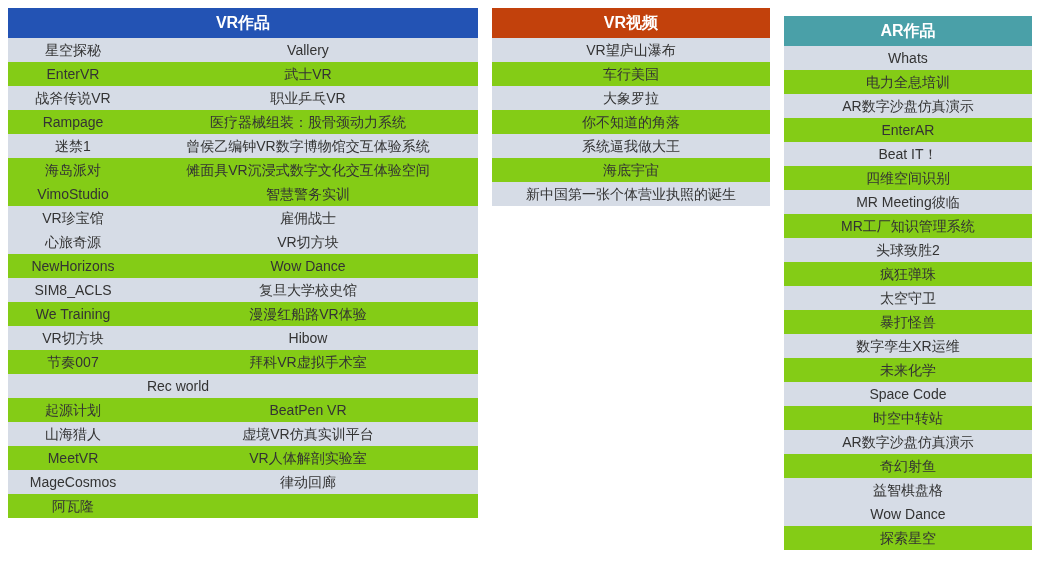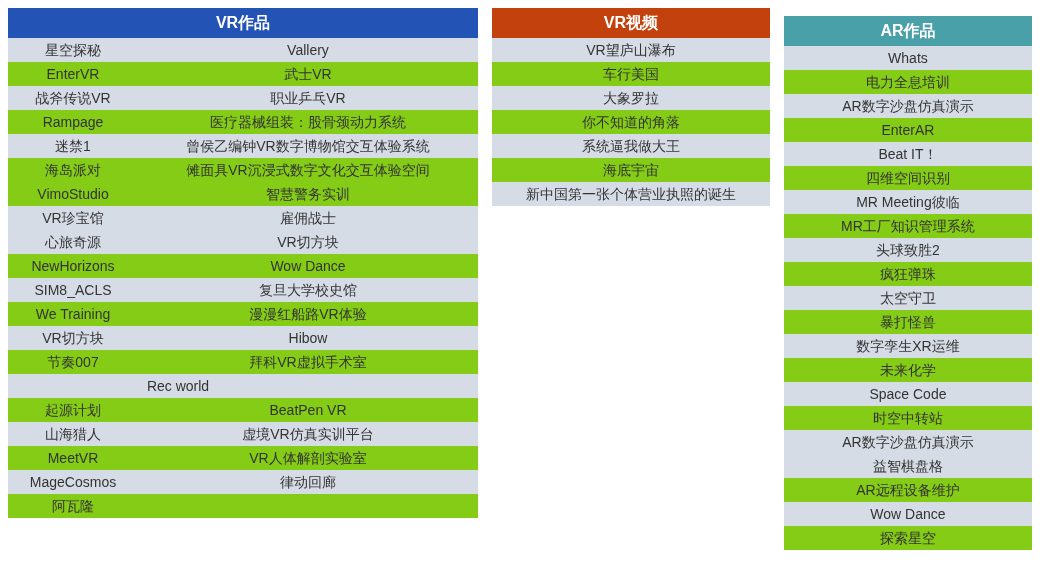--- a/index.html
+++ b/index.html
@@ -216,25 +216,25 @@
         </div>
         <div class="row row-alt">
           <div class="cell">Space Code</div>
         </div>
         <div class="row row-norm">
           <div class="cell">时空中转站</div>
         </div>
         <div class="row row-alt">
           <div class="cell">AR数字沙盘仿真演示</div>
         </div>
+        <div class="row row-norm">
+          <div class="cell">奇幻射鱼</div>
+        </div>
         <div class="row row-alt">
           <div class="cell">益智棋盘格</div>
-        </div>
-        <div class="row row-norm">
-          <div class="cell">AR远程设备维护</div>
         </div>
         <div class="row row-alt">
           <div class="cell">Wow Dance</div>
         </div>
         <div class="row row-norm">
           <div class="cell">探索星空</div>
         </div>
       </div>
   </div>
 

